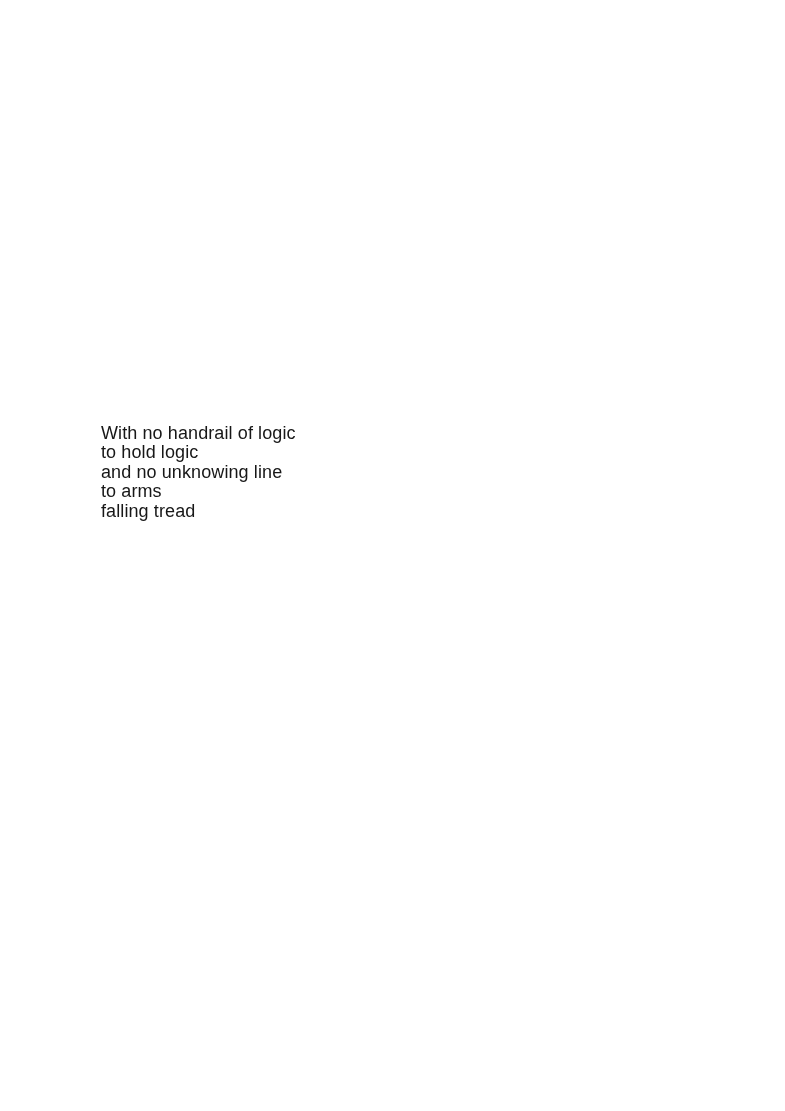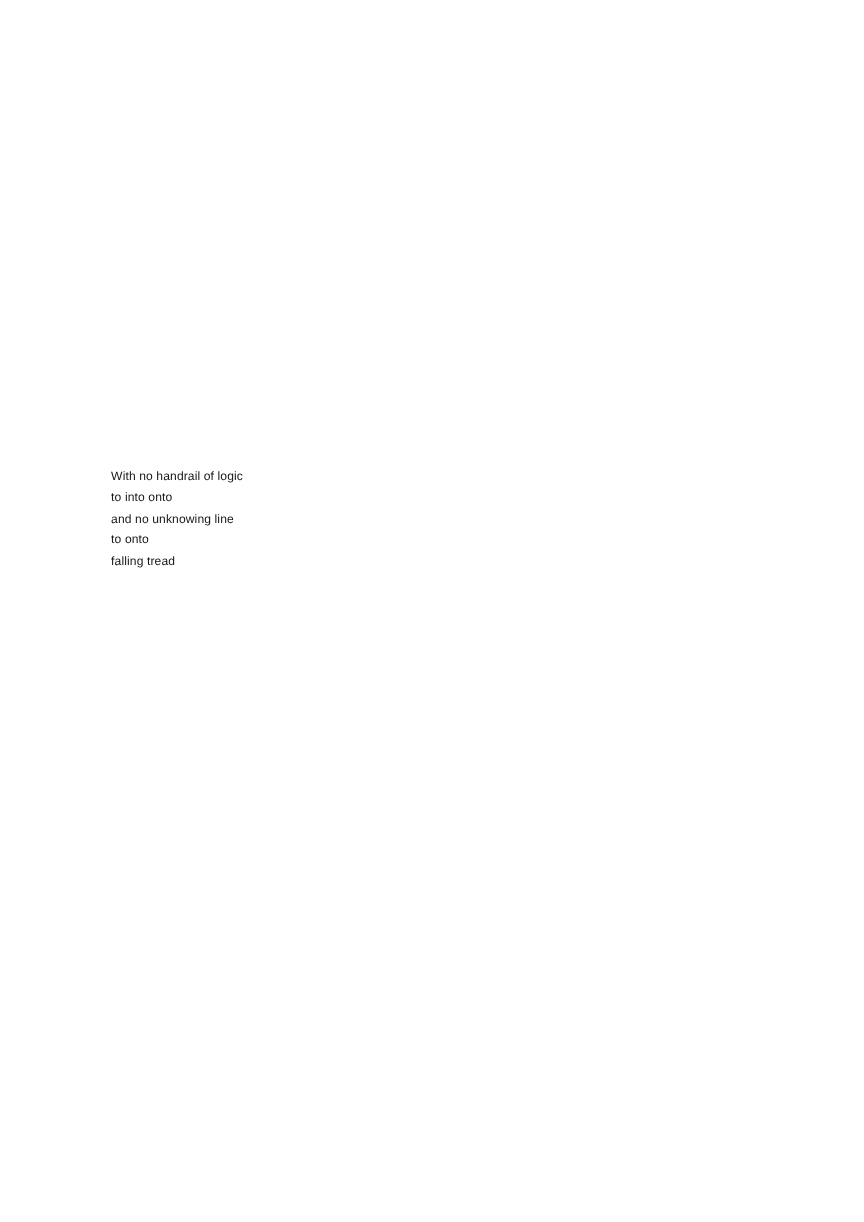--- a/index.html
+++ b/index.html
@@ -20,31 +20,31 @@
     inset: 0;
     background: #ffffff;
   }
   .poem {
     position: absolute;
     left: 101px;
     top: 424px;
     width: 400px;
   }
   .poem-line {
-    font-size: 11px;
+    font-size: 18px;
     line-height: 19.4px;
     letter-spacing: 0.1px;
     color: #171717;
     white-space: pre;
   }
 </style>
 </head>
 <body>
 
 <div class="page">
   <div class="poem">
     <div class="poem-line">With no handrail of logic</div>
-    <div class="poem-line">to into onto</div>
+    <div class="poem-line">to hold logic</div>
     <div class="poem-line">and no unknowing line</div>
-    <div class="poem-line">to onto</div>
+    <div class="poem-line">to arms</div>
     <div class="poem-line">falling tread</div>
   </div>
 </div>
 
 </body></html>

